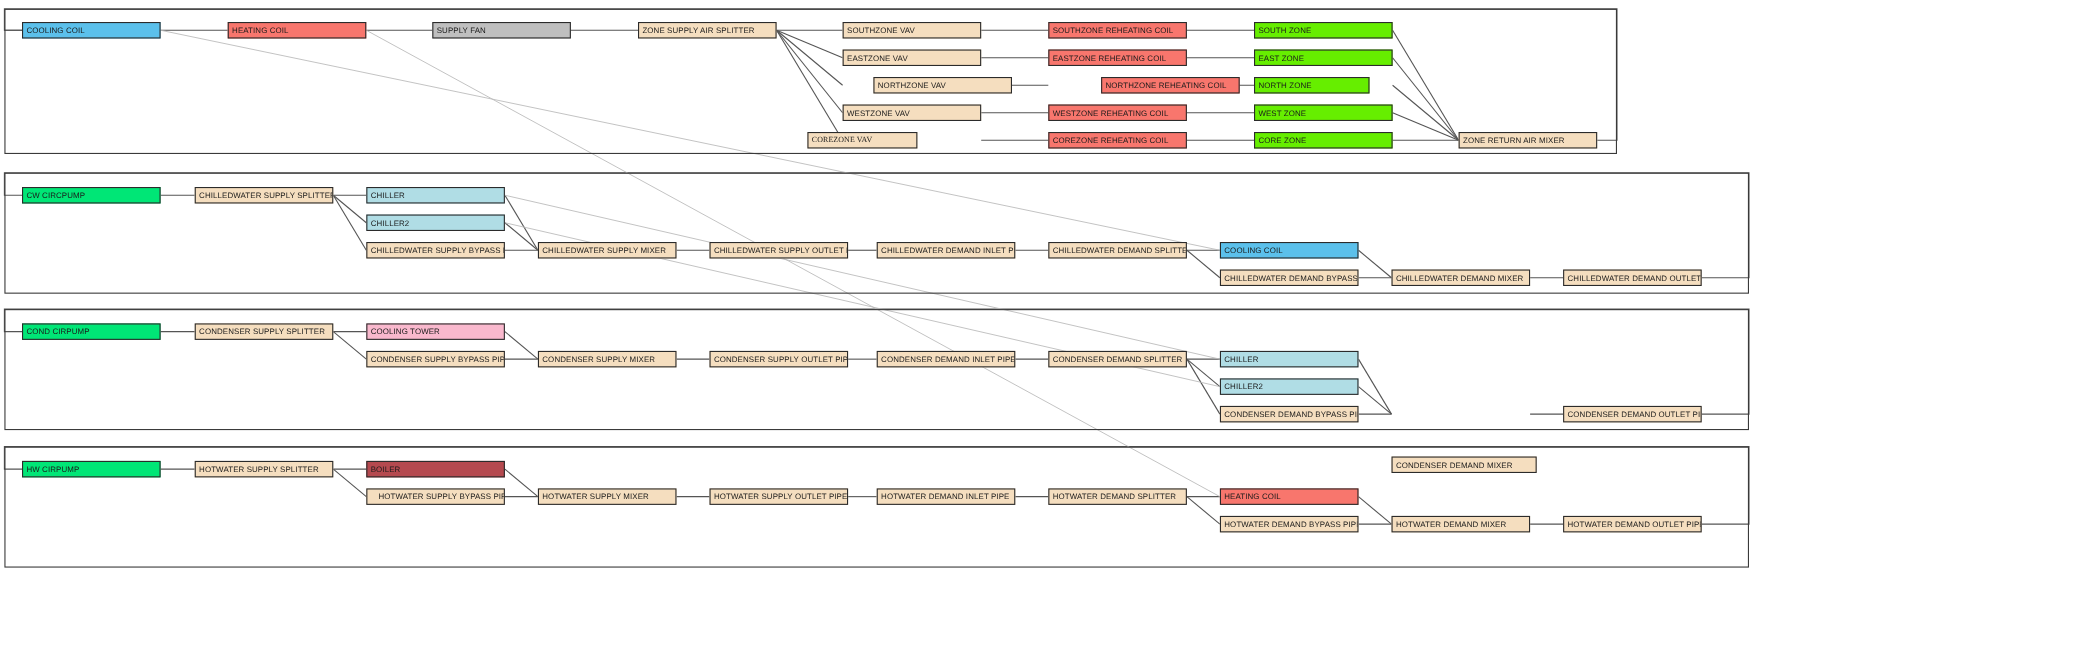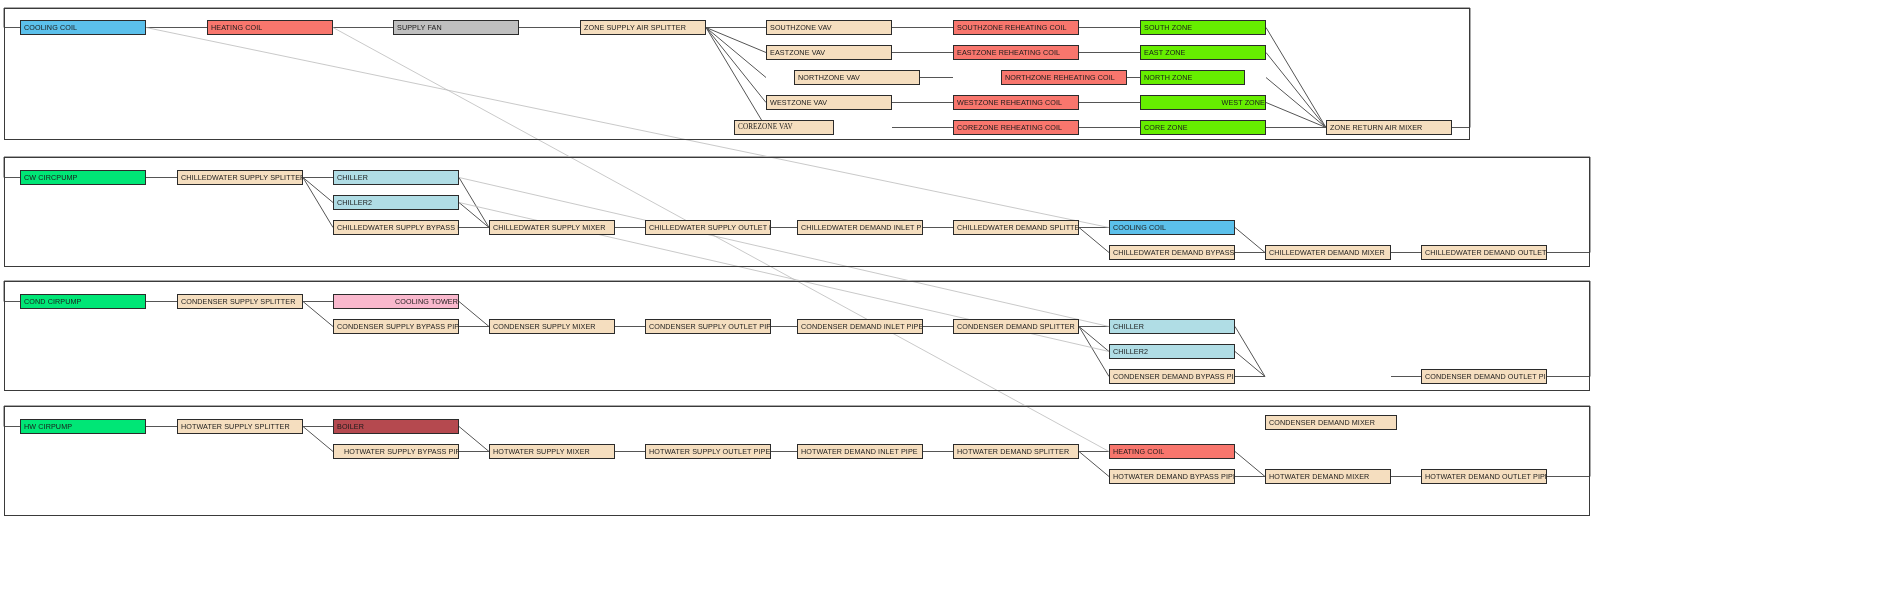--- a/index.html
+++ b/index.html
@@ -174,21 +174,21 @@
       </div>
       <div class="node" style="left: 1140px; top: 20px; width: 126px; height: 15px; background: rgb(102, 238, 0); border-color: rgb(43, 43, 43);">
         <span>SOUTH ZONE</span>
       </div>
       <div class="node" style="left: 1140px; top: 45px; width: 126px; height: 15px; background: rgb(102, 238, 0); border-color: rgb(43, 43, 43);">
         <span>EAST ZONE</span>
       </div>
       <div class="node" style="left: 1140px; top: 70px; width: 105px; height: 15px; background: rgb(102, 238, 0); border-color: rgb(43, 43, 43);">
         <span>NORTH ZONE</span>
       </div>
-      <div class="node" style="left: 1140px; top: 95px; width: 126px; height: 15px; background: rgb(102, 238, 0); border-color: rgb(43, 43, 43); justify-content: flex-end;">
+      <div class="node" style="left: 1140px; top: 95px; width: 126px; height: 15px; background: rgb(102, 238, 0); border-color: rgb(43, 43, 43);">
         <span>WEST ZONE</span>
       </div>
       <div class="node" style="left: 1140px; top: 120px; width: 126px; height: 15px; background: rgb(102, 238, 0); border-color: rgb(43, 43, 43);">
         <span>CORE ZONE</span>
       </div>
       <div class="node" style="left: 1326px; top: 120px; width: 126px; height: 15px; background: rgb(245, 222, 191); border-color: rgb(43, 43, 43);">
         <span>ZONE RETURN AIR MIXER</span>
       </div>
       <div class="node" style="left: 20px; top: 170px; width: 126px; height: 15px; background: rgb(0, 230, 118); border-color: rgb(43, 43, 43);">
         <span>CW CIRCPUMP</span>
@@ -228,21 +228,21 @@
       </div>
       <div class="node" style="left: 1421px; top: 245px; width: 126px; height: 15px; background: rgb(245, 222, 191); border-color: rgb(43, 43, 43);">
         <span>CHILLEDWATER DEMAND OUTLET PIPE</span>
       </div>
       <div class="node" style="left: 20px; top: 294px; width: 126px; height: 15px; background: rgb(0, 230, 118); border-color: rgb(43, 43, 43);">
         <span>COND CIRPUMP</span>
       </div>
       <div class="node" style="left: 177px; top: 294px; width: 126px; height: 15px; background: rgb(245, 222, 191); border-color: rgb(43, 43, 43);">
         <span>CONDENSER SUPPLY SPLITTER</span>
       </div>
-      <div class="node" style="left: 333px; top: 294px; width: 126px; height: 15px; background: rgb(249, 184, 205); border-color: rgb(43, 43, 43); justify-content: flex-end;">
+      <div class="node" style="left: 333px; top: 294px; width: 126px; height: 15px; background: rgb(249, 184, 205); border-color: rgb(43, 43, 43);">
         <span>COOLING TOWER</span>
       </div>
       <div class="node" style="left: 333px; top: 319px; width: 126px; height: 15px; background: rgb(245, 222, 191); border-color: rgb(43, 43, 43);">
         <span>CONDENSER SUPPLY BYPASS PIPE</span>
       </div>
       <div class="node" style="left: 489px; top: 319px; width: 126px; height: 15px; background: rgb(245, 222, 191); border-color: rgb(43, 43, 43);">
         <span>CONDENSER SUPPLY MIXER</span>
       </div>
       <div class="node" style="left: 645px; top: 319px; width: 126px; height: 15px; background: rgb(245, 222, 191); border-color: rgb(43, 43, 43);">
         <span>CONDENSER SUPPLY OUTLET PIPE</span>

